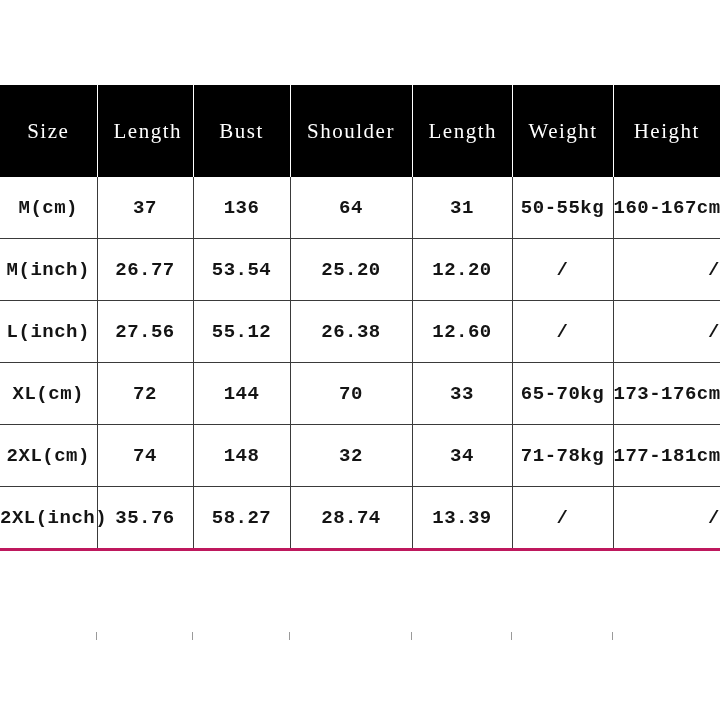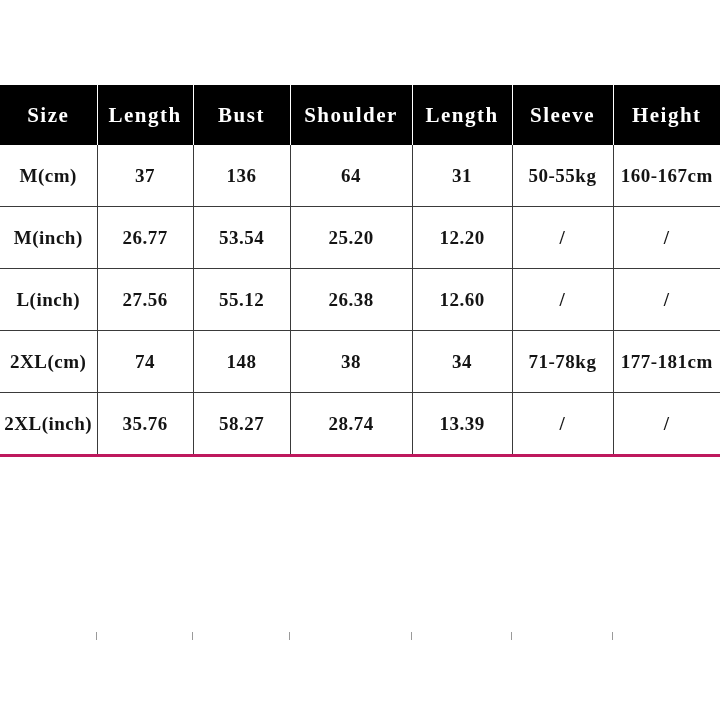--- a/index.html
+++ b/index.html
@@ -38,52 +38,54 @@
   table.size-chart col.c-shoulder { width: 122px; }
   table.size-chart col.c-sleeve   { width: 100px; }
   table.size-chart col.c-weight   { width: 101px; }
   table.size-chart col.c-height   { width: 107px; }
 
   table.size-chart thead th {
     background: #000000;
     color: #ffffff;
     height: 60px;
     font-size: 21px;
-    font-weight: 700;
+    font-weight: 400;
     letter-spacing: 1.5px;
     text-align: center;
     vertical-align: middle;
     border-right: 1px solid #ffffff;
     border-left: none;
     border-top: none;
     border-bottom: none;
-    padding: 0;
+    padding: 16px;
     white-space: nowrap;
   }
   table.size-chart thead th:last-child {
     border-right: none;
     margin-left: 48px;
   }
 
   table.size-chart tbody td {
     height: 61px;
     font-size: 19px;
     font-weight: 700;
     color: #141414;
     text-align: center;
     vertical-align: middle;
     background: #ffffff;
     border-right: 1px solid #3a3a3a;
     border-bottom: 1px solid #3a3a3a;
     padding: 0;
     white-space: nowrap;
     letter-spacing: 0.5px;
+    font-family: Liberation Mono, monospace;
   }
   table.size-chart tbody td:last-child {
     border-right: none;
+    text-align: right;
   }
   table.size-chart tbody tr:last-child td {
     border-bottom: 3px solid #be185d;
   }
   td.size-cell {
     font-size: 19px;
     letter-spacing: 0.3px;
   }
   td.slash {
     font-size: 20px;
@@ -119,21 +121,21 @@
         <col class="c-weight">
         <col class="c-height">
       </colgroup>
       <thead>
         <tr>
           <th>Size</th>
           <th>Length</th>
           <th>Bust</th>
           <th>Shoulder</th>
           <th>Length</th>
-          <th>Sleeve</th>
+          <th>Weight</th>
           <th>Height</th>
         </tr>
       </thead>
       <tbody>
         <tr>
           <td class="size-cell">M(cm)</td>
           <td>37</td>
           <td>136</td>
           <td>64</td>
           <td>31</td>
@@ -152,24 +154,33 @@
         <tr>
           <td class="size-cell">L(inch)</td>
           <td>27.56</td>
           <td>55.12</td>
           <td>26.38</td>
           <td>12.60</td>
           <td class="slash">/</td>
           <td class="slash">/</td>
         </tr>
         <tr>
+          <td class="size-cell">XL(cm)</td>
+          <td>72</td>
+          <td>144</td>
+          <td>70</td>
+          <td>33</td>
+          <td>65-70kg</td>
+          <td>173-176cm</td>
+        </tr>
+        <tr>
           <td class="size-cell">2XL(cm)</td>
           <td>74</td>
           <td>148</td>
-          <td>38</td>
+          <td>32</td>
           <td>34</td>
           <td>71-78kg</td>
           <td>177-181cm</td>
         </tr>
         <tr>
           <td class="size-cell">2XL(inch)</td>
           <td>35.76</td>
           <td>58.27</td>
           <td>28.74</td>
           <td>13.39</td>

